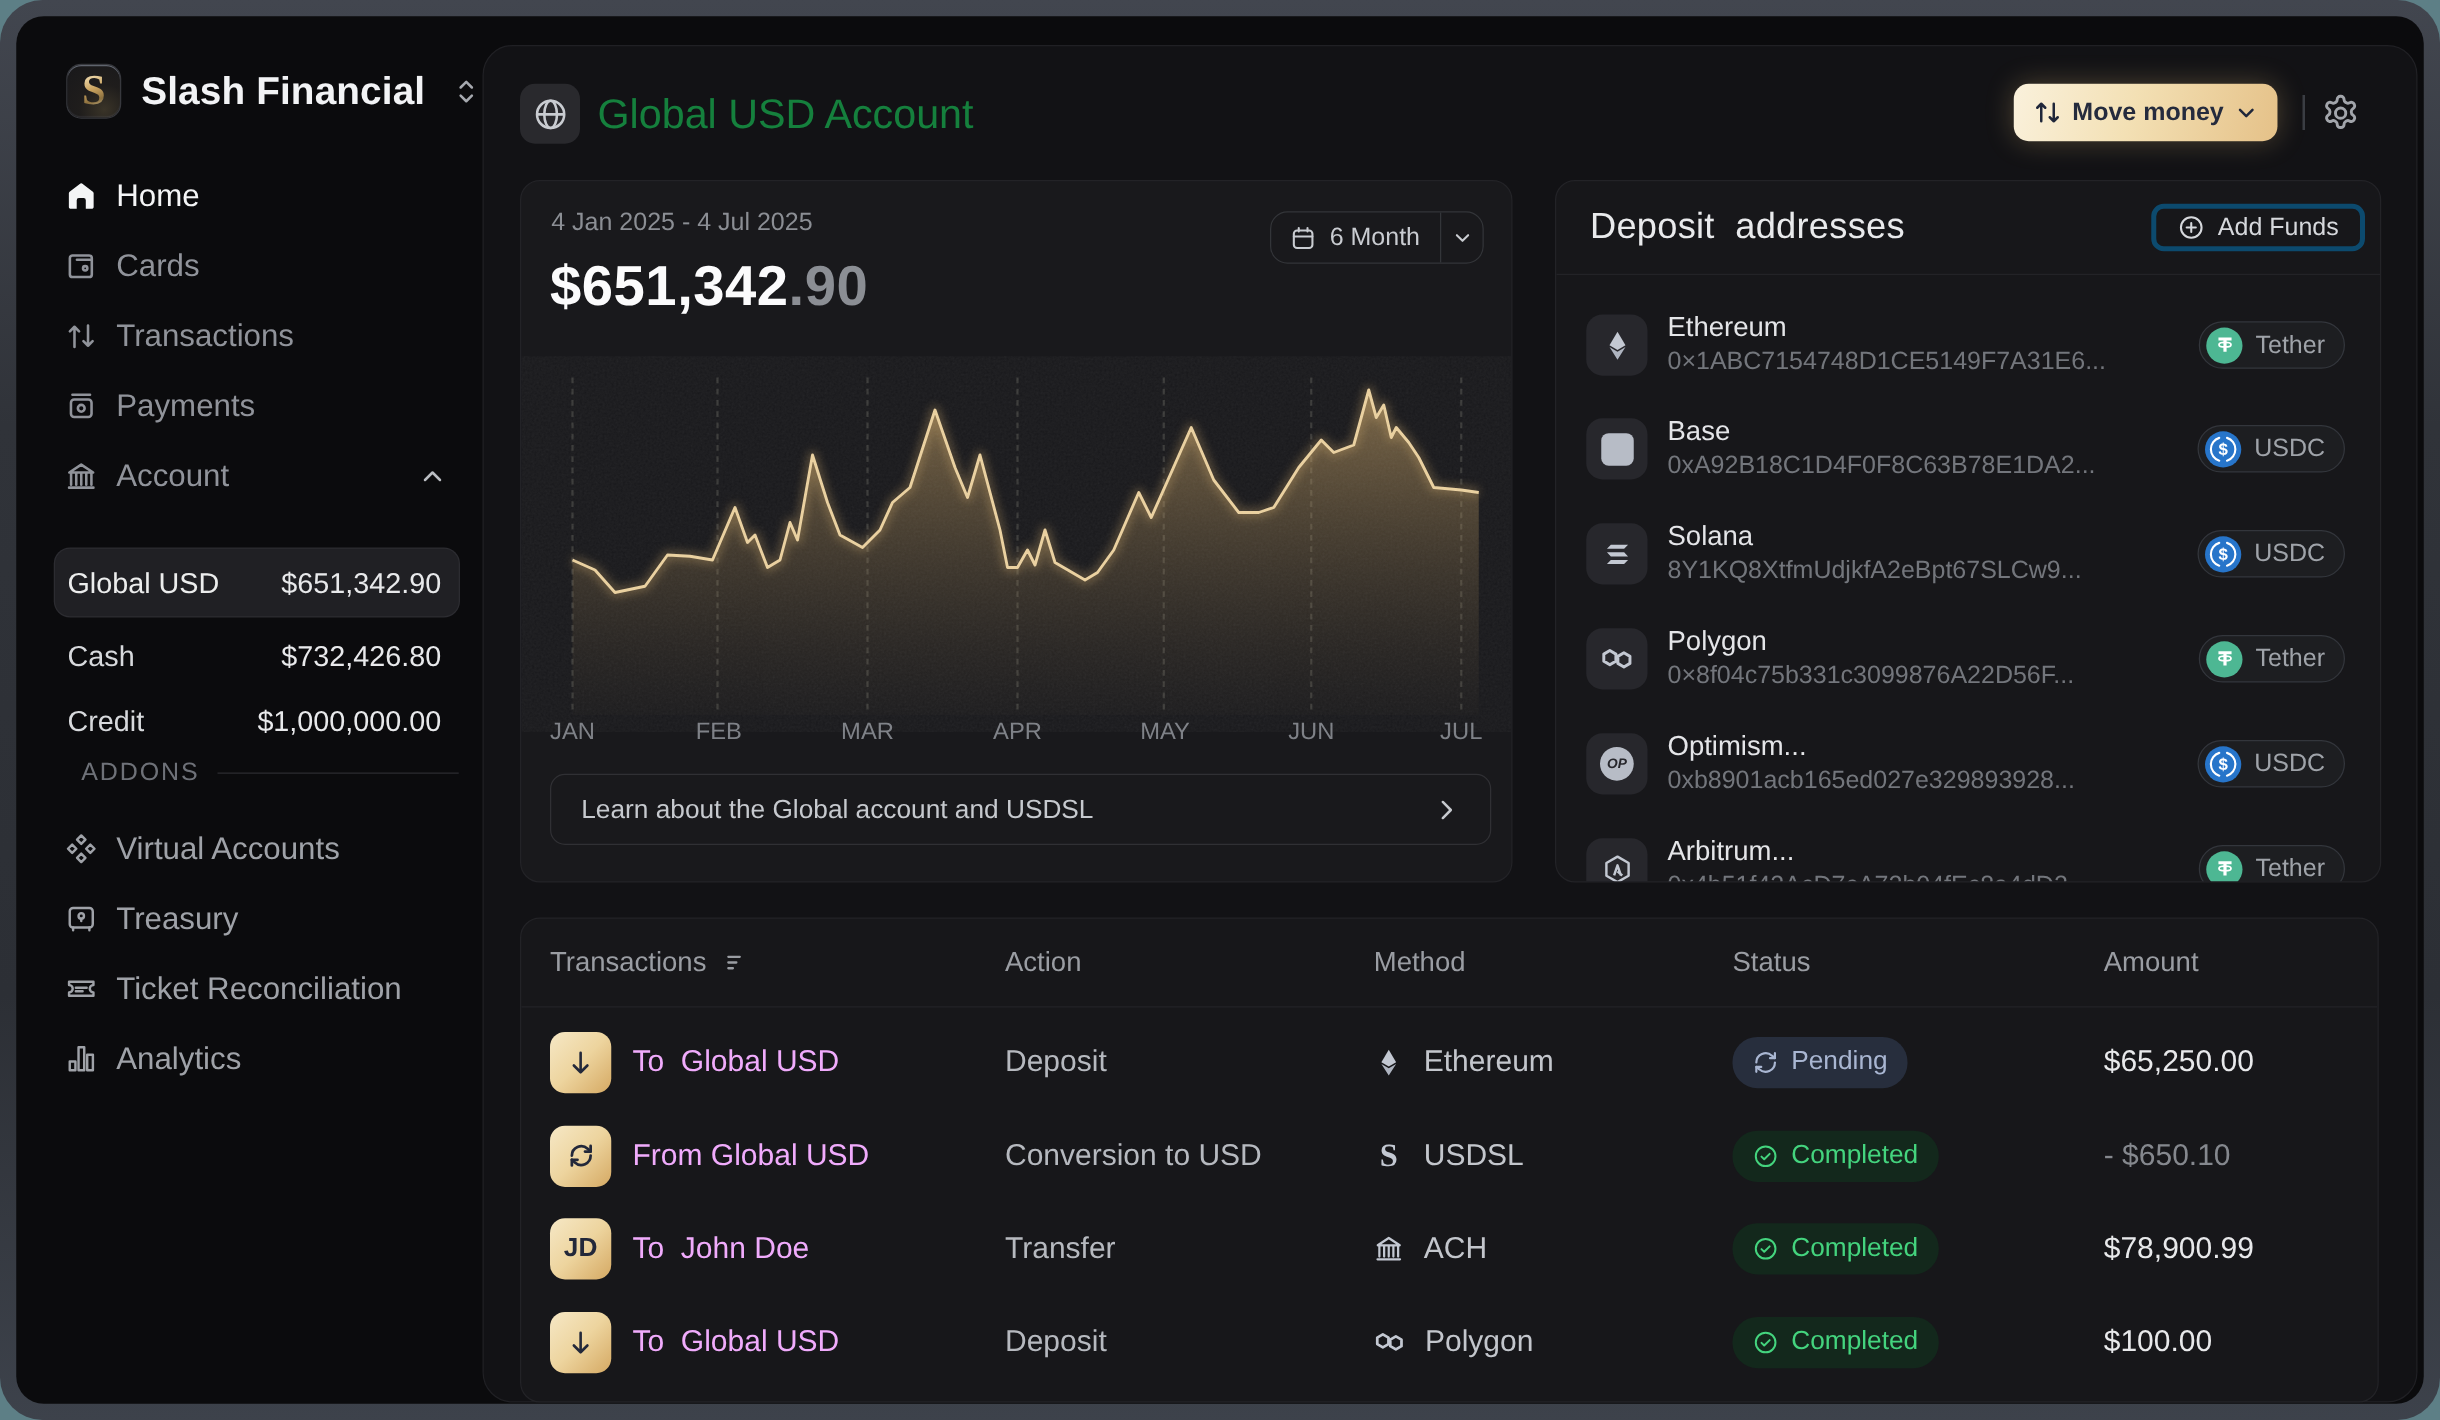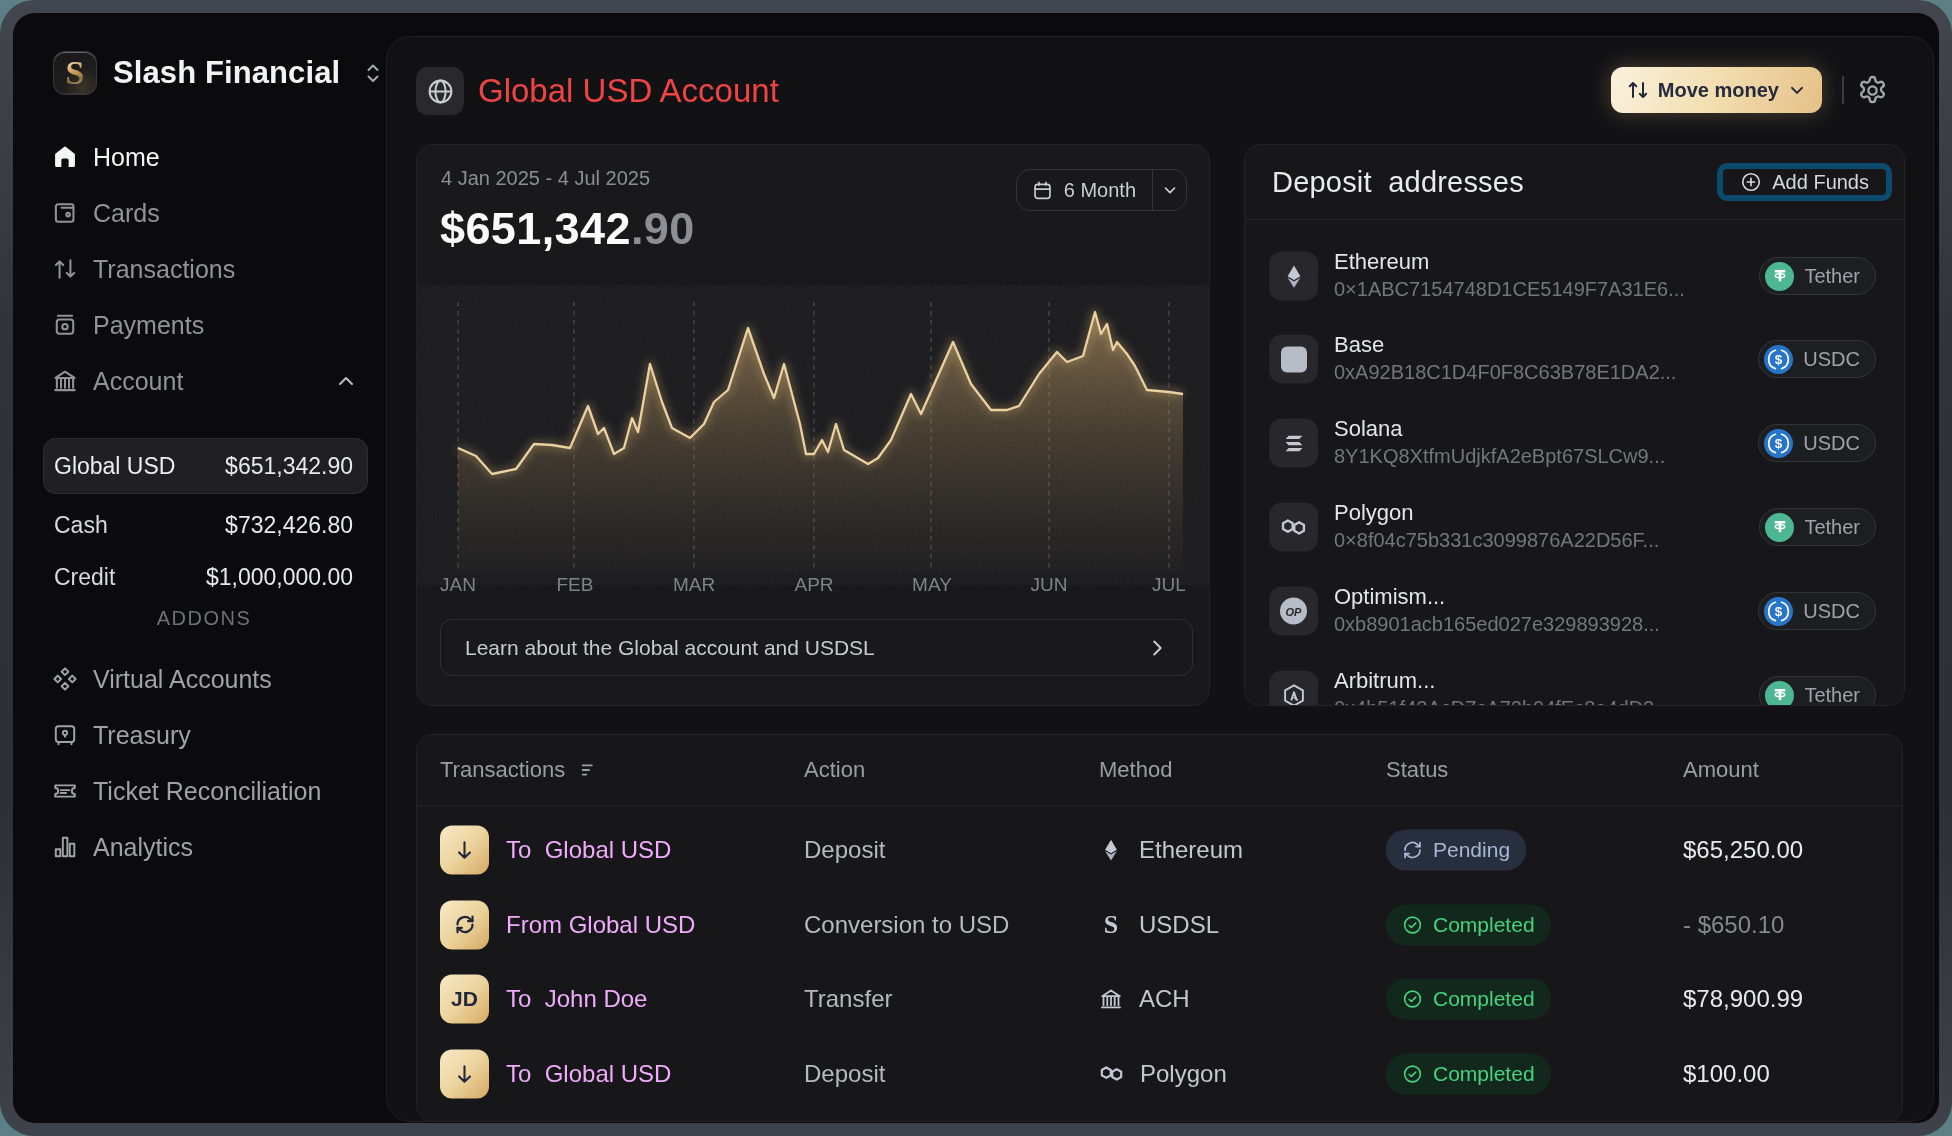--- a/index.html
+++ b/index.html
@@ -48,33 +48,33 @@
   .subrow { height:52px; display:flex; align-items:center; font-size:23px; color:#d7d9dc; padding:0 14px 0 10px; }
   .subrow .amt { margin-left:auto; color:#e8e9eb; }
   .subrow.active {
     height:54px; background:#202024; border-radius:12px;
     box-shadow:0 0 0 1px #2c2c31;
     color:#eceded;
     margin-top:30px;
   }
   .subwrap { position:absolute; left:31px; top:396px; width:323px; }
 
-  .addons-h { position:absolute; left:40px; top:594px; width:302px; display:flex; align-items:center;flex-direction:column; }
+  .addons-h { position:absolute; left:52px; top:594px; width:302px; display:flex; align-items:center; }
   .addons-h .t { color:#6e7178; font-size:20px; letter-spacing:1.5px; }
   .addons-h .line { flex:1; height:1px; background:#2c2c30; margin-left:14px; }
   .addons { position:absolute; left:39px; top:638px; width:306px; }
 
   
   .panel {
     position:absolute; left:373px; top:23px; width:1548px; height:1086px;
     background:#121215; border:1px solid #202024; border-radius:24px;
   }
   .phead { position:absolute; left:29px; top:30px; right:29px; height:48px; }
   .globebox { position:absolute; left:0; top:0; width:48px; height:48px; border-radius:12px; background:#29292d; display:flex; align-items:center; justify-content:center; }
-  .ptitle { position:absolute; left:62px; top:50%; transform:translateY(-50%); color:#ef4444; font-size:33px; font-weight:500; }
+  .ptitle { position:absolute; left:62px; top:50%; transform:translateY(-50%); color:#15803d; font-size:33px; font-weight:500; }
   .movemoney {
     position:absolute; right:82px; top:0; height:46px; padding:0 15px;
     border-radius:12px; display:flex; align-items:center; gap:8px;
     background:linear-gradient(105deg,#faf1dc 0%,#f3e0b4 45%,#e5c188 100%);
     box-shadow:0 0 22px rgba(235,195,125,.28);
     color:#252b3d; font-size:20px; font-weight:600;margin-left:29px;
   }
   .hdiv { position:absolute; right:60px; top:9px; width:2px; height:28px; background:#3a3d43; }
   .gear { position:absolute; right:15px; top:7px; }
 
@@ -99,21 +99,21 @@
     border:1px solid #303034; border-radius:12px; display:flex; align-items:center;
     color:#c6c9ce; font-size:21px; padding:0 24px;
   }
   .learnbar svg { margin-left:auto; }
 
   
   .dephead { position:absolute; left:0; top:0; width:100%; height:75px; border-bottom:1px solid #232327; }
   .dephead .t { position:absolute; left:27px; top:50%; transform:translateY(-50%); color:#e9eaec; font-size:29px; font-weight:500; letter-spacing:.2px; }
   .addfunds {
     position:absolute; right:12px; top:50%; transform:translateY(-50%); height:38px; padding:0 17px;
-    border:6px solid #0c4a6e; border-radius:10px; display:flex; align-items:center; gap:10px;
+    border:4px solid #0c4a6e; border-radius:10px; display:flex; align-items:center; gap:10px;
     color:#d6d8dc; font-size:20px;
   }
   .deprow { position:absolute; left:0; width:100%; height:84px; }
   .deprow .ibox { position:absolute; left:24px; top:50%; transform:translateY(-50%); width:49px; height:49px; border-radius:13px; background:#27272c; display:flex; align-items:center; justify-content:center; }
   .deprow .nm { position:absolute; left:89px; top:15px; color:#e4e5e8; font-size:22px; }
   .deprow .ad { position:absolute; left:89px; top:44px; color:#73767c; font-size:20px; }
   .badge {
     position:absolute; right:28px; top:50%; transform:translateY(-50%); height:38px;
     border:1px solid #33363c; border-radius:19px; background:#1d1e21;
     display:flex; align-items:center; padding:0 15px 0 5px; gap:10px;

